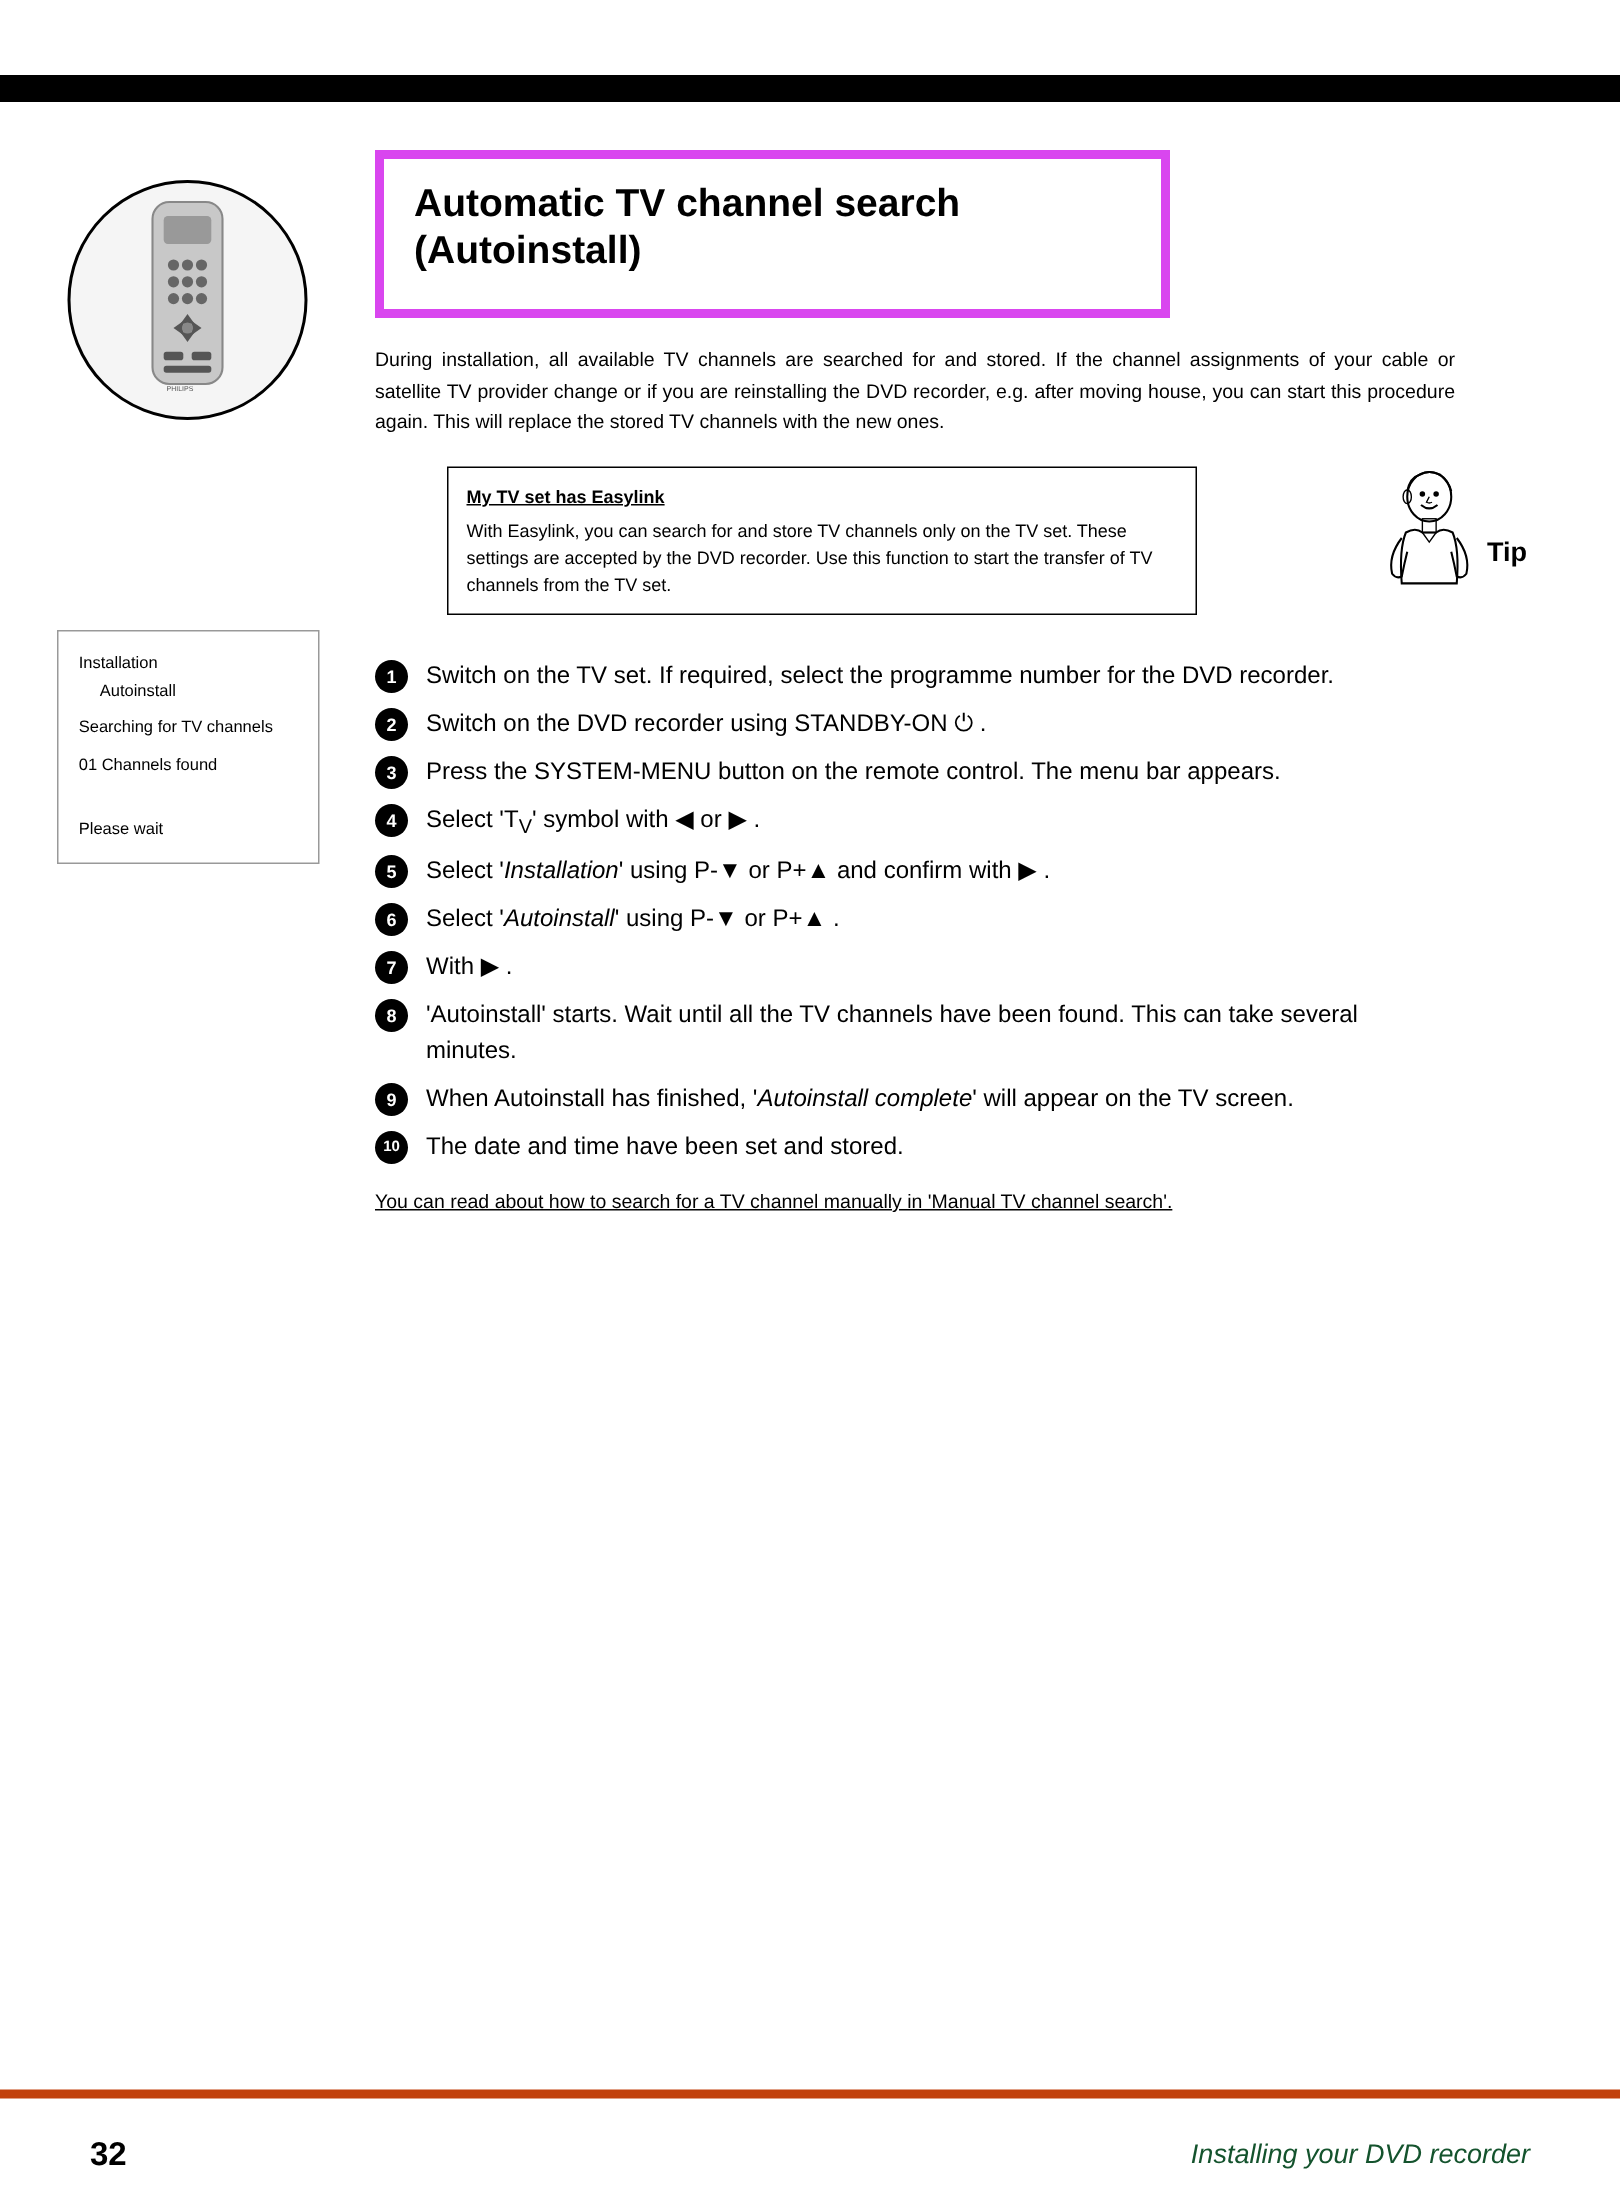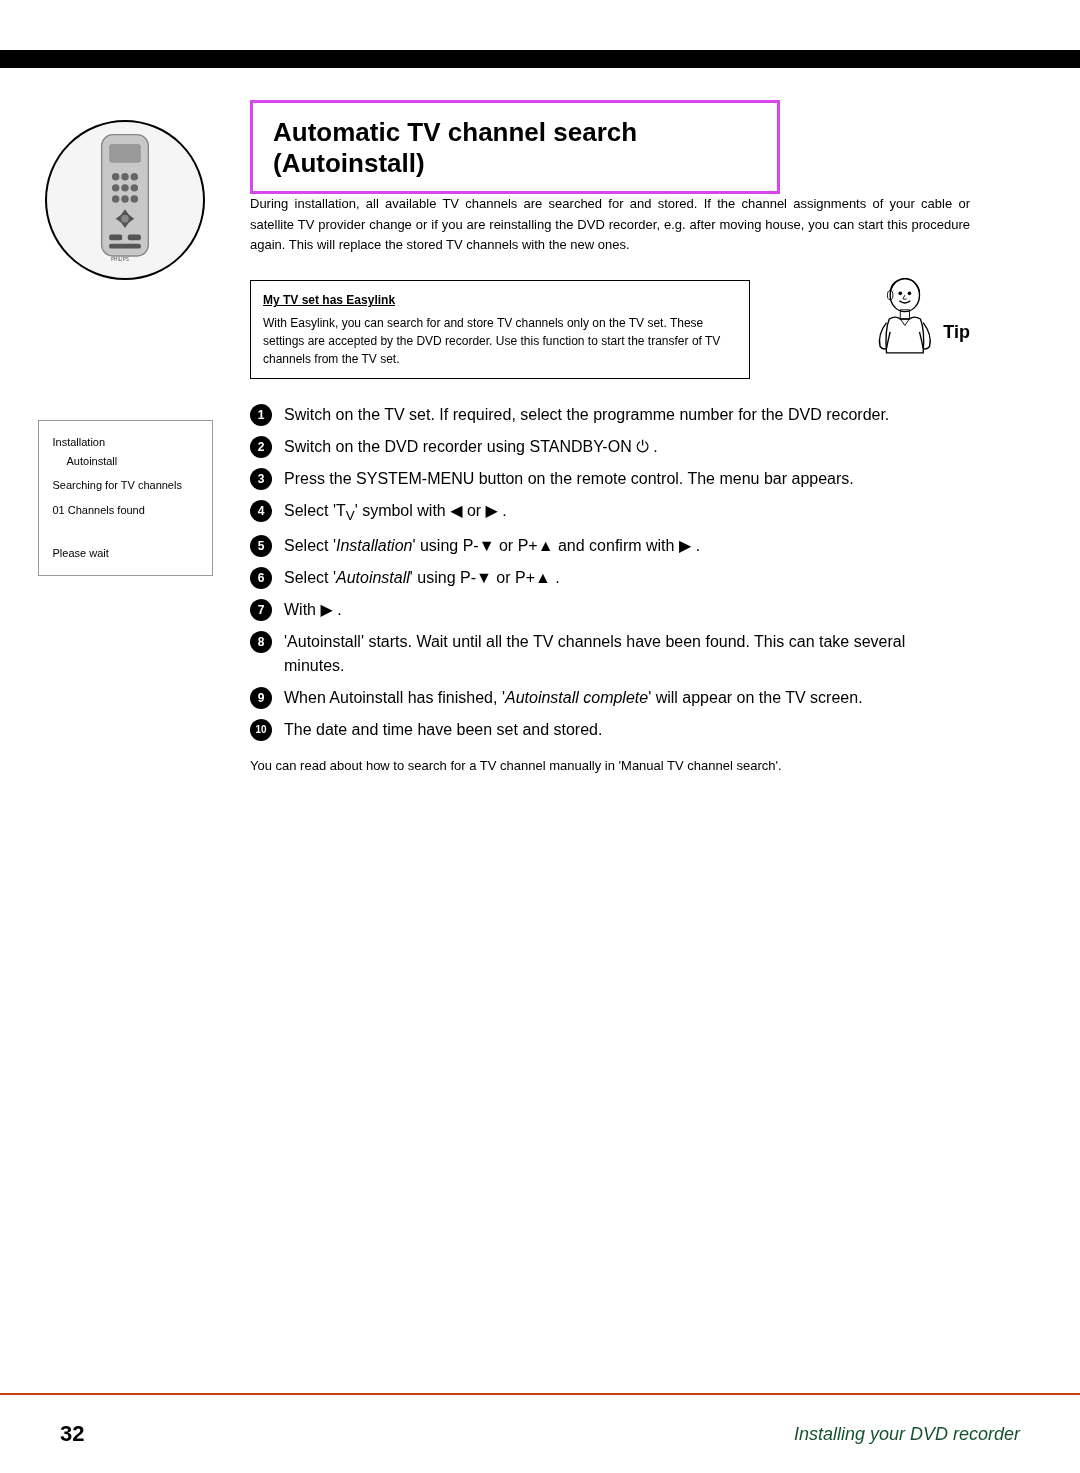--- a/index.html
+++ b/index.html
@@ -103,22 +103,23 @@
 
     
     .right-column {
       flex: 1;
       padding: 10px 50px 20px 30px;
       position: relative;
     }
 
     
     .title-box {
-      border: 3px solid #d946ef;
-      padding: 14px 20px 12px 20px;
+      border: 6px solid #d946ef;
+      padding: 14px 20px 24px 20px;
+      margin-bottom: 18px;
       display: inline-block;
       width: 530px;
     }
 
     .title-box h1 {
       font-size: 26px;
       font-weight: bold;
       line-height: 1.2;
       color: #000;
     }
@@ -130,22 +131,23 @@
       text-align: justify;
       margin-bottom: 20px;
       width: 720px;
     }
 
     
     .tip-area {
       display: flex;
       margin-bottom: 18px;
       width: 720px;
-      align-items: center;
+      align-items: flex-start;
       justify-content: space-between;
+      margin-left: 48px;
     }
 
     .tip-box {
       border: 1px solid #000;
       padding: 10px 12px;
       width: 500px;
       font-size: 12px;
       line-height: 1.5;
     }
 
@@ -217,20 +219,21 @@
 
     .step-text i {
       font-style: italic;
     }
 
     
     .footer-note {
       font-size: 13px;
       margin-top: 16px;
       width: 720px;
+      text-decoration: underline;
     }
   </style>
 </head>
 <body>
 
 <div class="top-bar"></div>
 
 <div class="main-content">
 
   <div class="left-column">
@@ -380,16 +383,16 @@
 
 
     </ul>
 
     
     <p class="footer-note">You can read about how to search for a TV channel manually in 'Manual TV channel search'.</p>
 
   </div>
 </div>
 
-<div style="position:absolute; bottom:0; left:0; right:0; height:80px; border-top: 2px solid #c2410c; display:flex; align-items:center; justify-content:space-between; padding: 0 60px;">
+<div style="position:absolute; bottom:0; left:0; right:0; height:80px; border-top: 6px solid #c2410c; display:flex; align-items:center; justify-content:space-between; padding: 0 60px;">
   <span class="page-number" style="font-size:22px; font-weight:bold;">32</span>
   <span class="footer-text" style="font-size:18px; font-style:italic;">Installing your DVD recorder</span>
 </div>
 
 </body></html>

